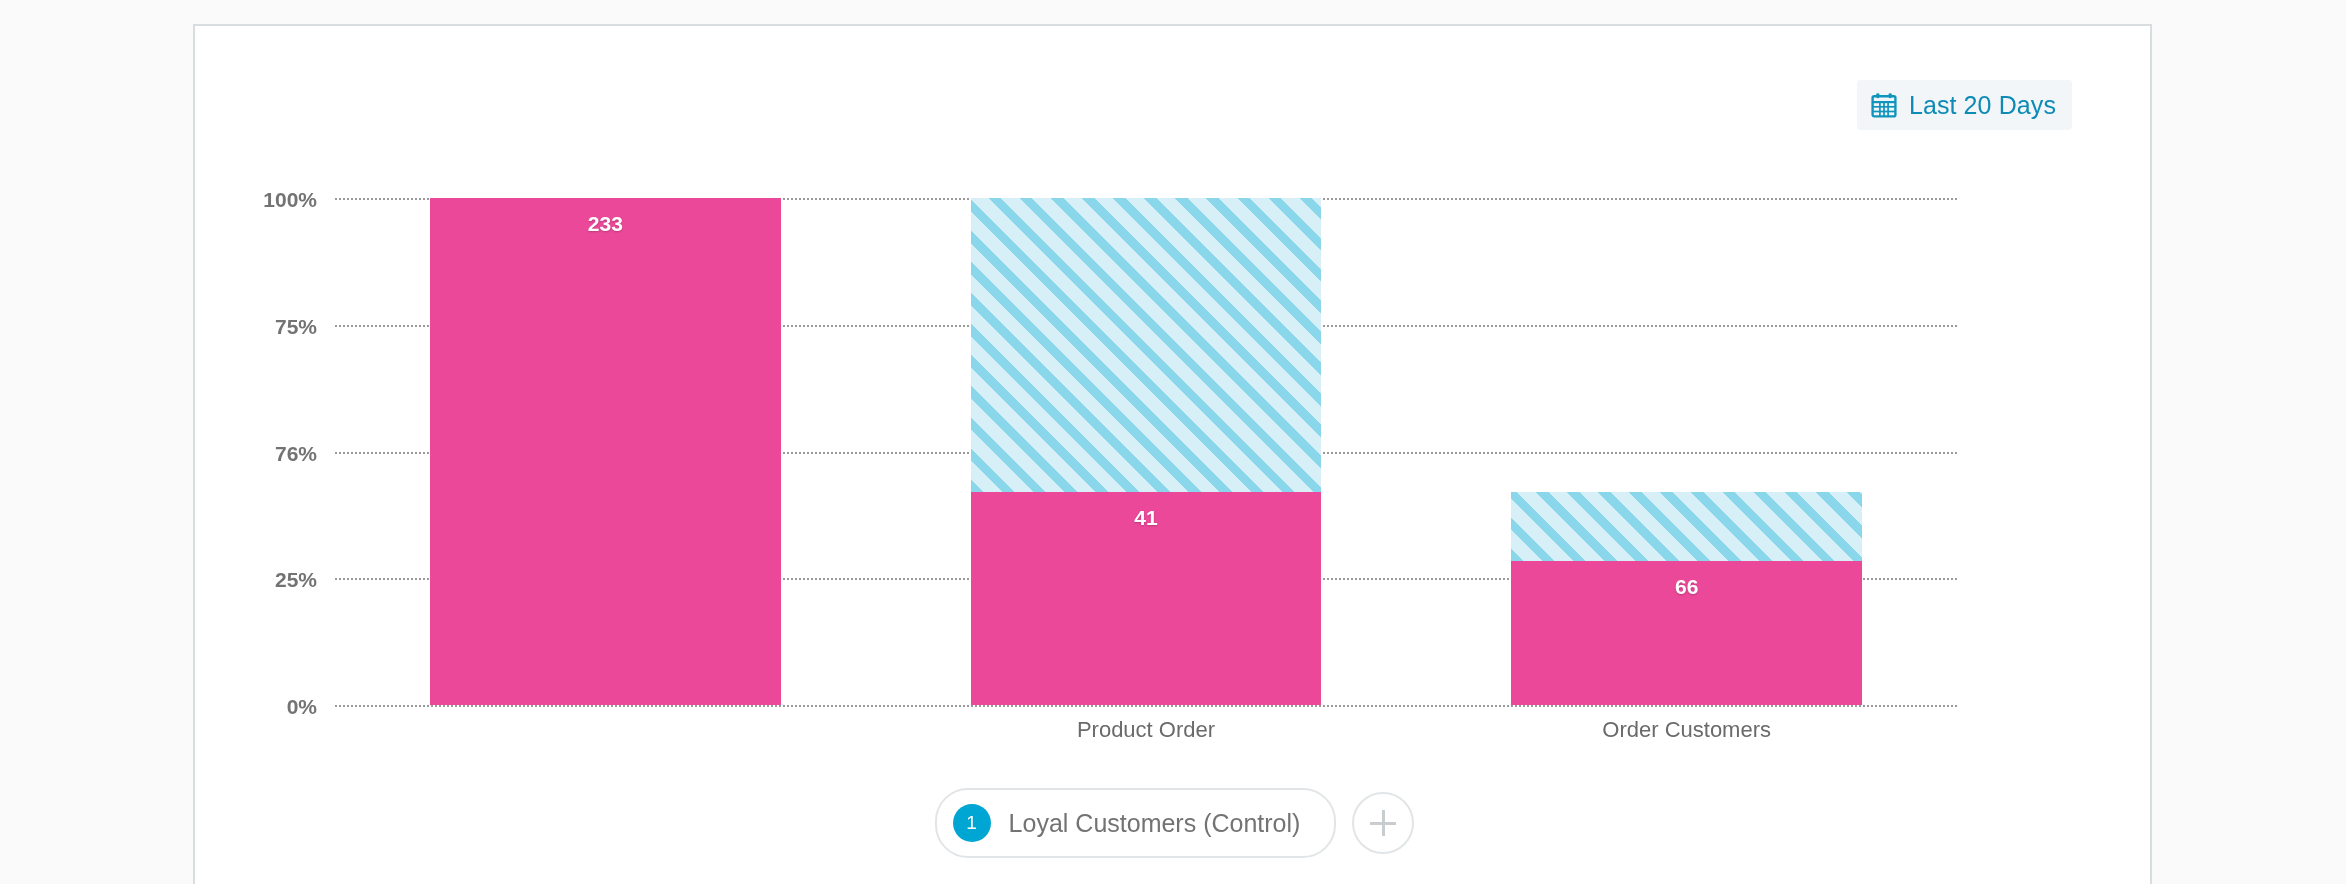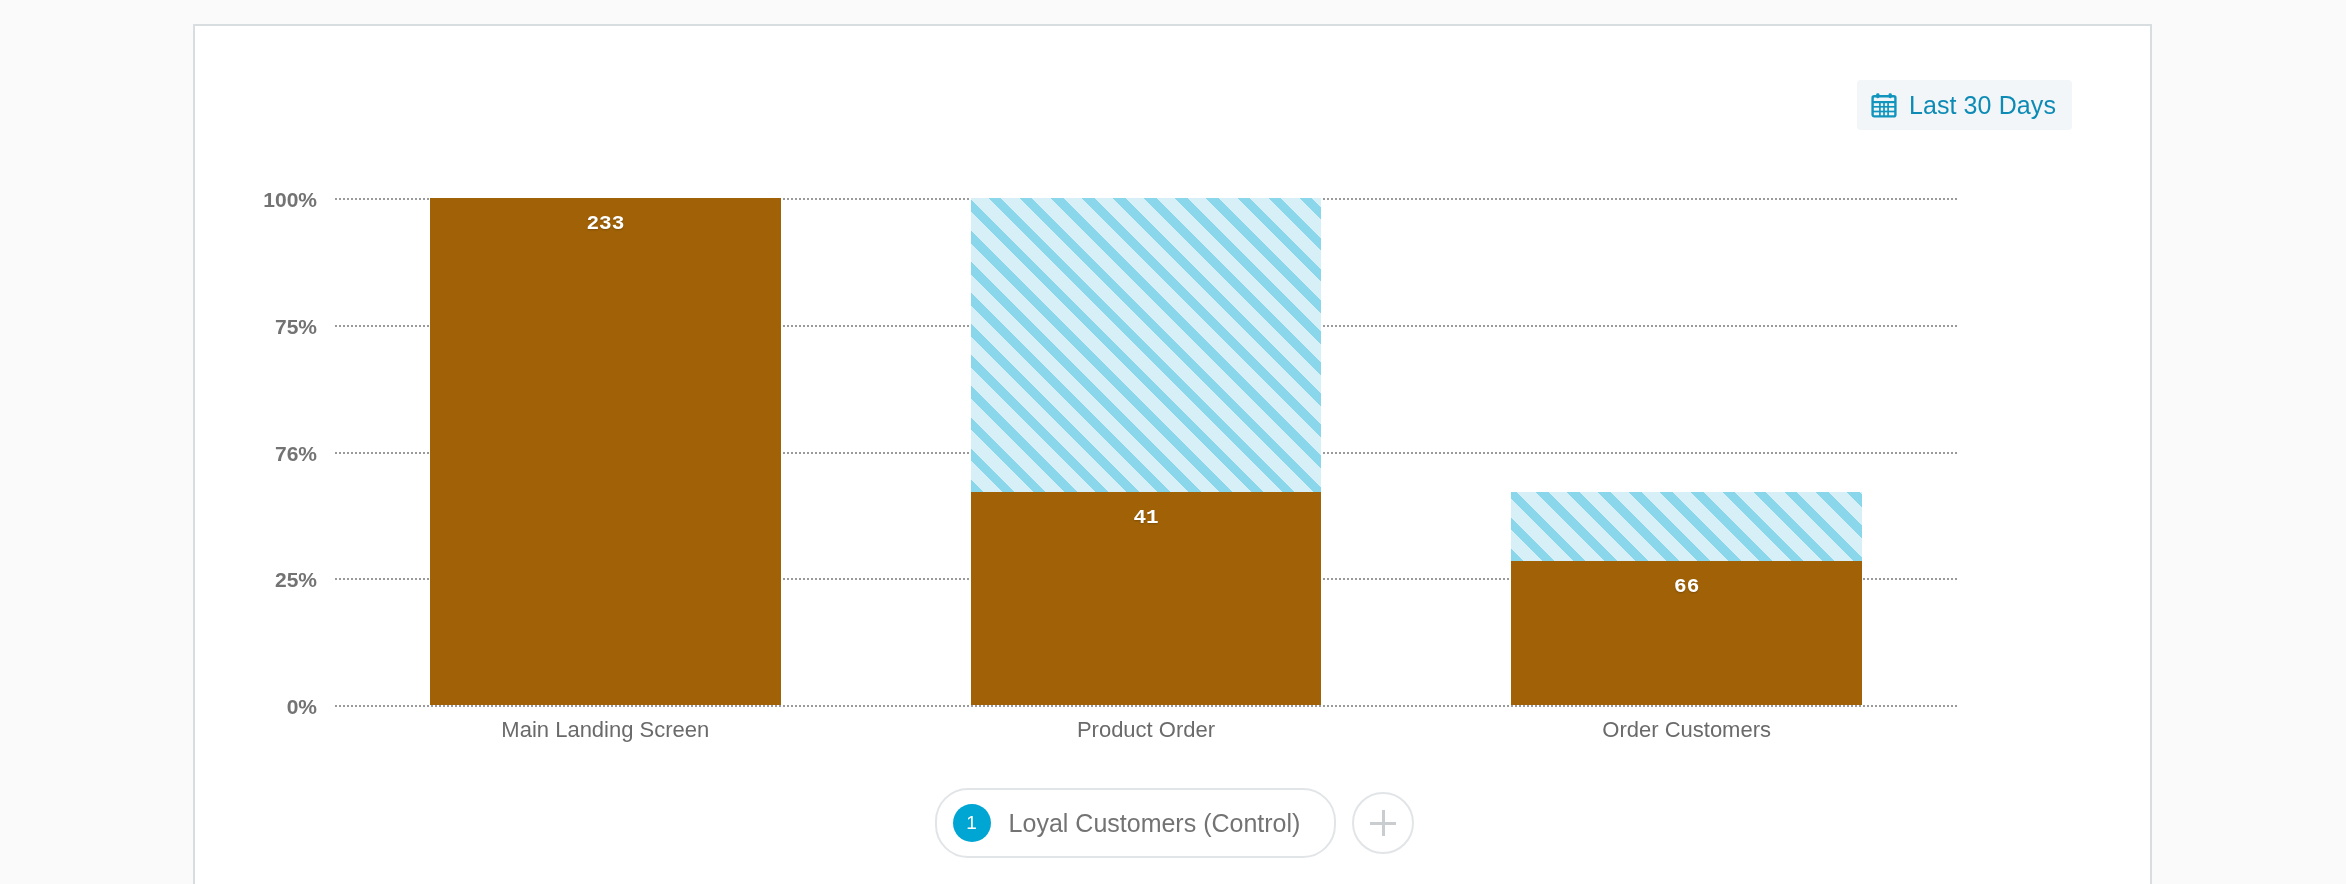--- a/index.html
+++ b/index.html
@@ -99,22 +99,21 @@
     bottom: 0;
     height: 100%;
   }
   .seg {
     position: absolute;
     left: 0;
     width: 100%;
     box-sizing: border-box;
   }
   .seg.solid {
-    background: #a16207;
-    font-family: Liberation Mono, monospace;
+    background: #ec4899;
   }
   .seg.hatch {
     background-color: #d7f0f8;
     background-image: repeating-linear-gradient(
       45deg,
       #8ad6ea 0px,
       #8ad6ea 9px,
       #d7f0f8 9px,
       #d7f0f8 22px
     );
@@ -224,21 +223,21 @@
         <rect x="5.2" y="1.2" width="3.2" height="5" rx="1.4" fill="#1195bd"></rect>
         <rect x="17.6" y="1.2" width="3.2" height="5" rx="1.4" fill="#1195bd"></rect>
         <line x1="1.6" y1="10.1" x2="24.4" y2="10.1" stroke="#1195bd" stroke-width="2.2"></line>
         <line x1="8.9" y1="10.1" x2="8.9" y2="24.4" stroke="#1195bd" stroke-width="1.7"></line>
         <line x1="13.0" y1="10.1" x2="13.0" y2="24.4" stroke="#1195bd" stroke-width="1.7"></line>
         <line x1="17.1" y1="10.1" x2="17.1" y2="24.4" stroke="#1195bd" stroke-width="1.7"></line>
         <line x1="1.6" y1="14.8" x2="24.4" y2="14.8" stroke="#1195bd" stroke-width="1.7"></line>
         <line x1="1.6" y1="19.5" x2="24.4" y2="19.5" stroke="#1195bd" stroke-width="1.7"></line>
       </svg>
     </span>
-    <span class="label">Last 30 Days</span>
+    <span class="label">Last 20 Days</span>
   </div>
 
   <div class="chart">
     <div class="plot" id="plot">
 
     <div class="gridline" style="top: 0%;">
           <span class="ytick">100%</span>
         </div>
         <div class="gridline" style="top: 25%;">
           <span class="ytick">75%</span>
@@ -249,21 +248,20 @@
         <div class="gridline" style="top: 75%;">
           <span class="ytick">25%</span>
         </div>
         <div class="gridline" style="top: 100%;">
           <span class="ytick">0%</span>
         </div>
         <div class="bar-group" style="left: 5.86667%; width: 21.6%;">
           <div class="seg solid" style="top: 0%; height: 100%;">
             <span class="val">233</span>
           </div>
-          <span class="xlabel">Main Landing Screen</span>
         </div>
         <div class="bar-group" style="left: 39.2%; width: 21.6%;">
           <div class="seg hatch" style="top: 0%; height: 57.94%;"></div>
           <div class="seg solid" style="top: 57.94%; height: 42.06%;">
             <span class="val">41</span>
           </div>
           <span class="xlabel">Product Order</span>
         </div>
         <div class="bar-group" style="left: 72.5333%; width: 21.6%;">
           <div class="seg hatch" style="top: 57.94%; height: 13.73%;"></div>

